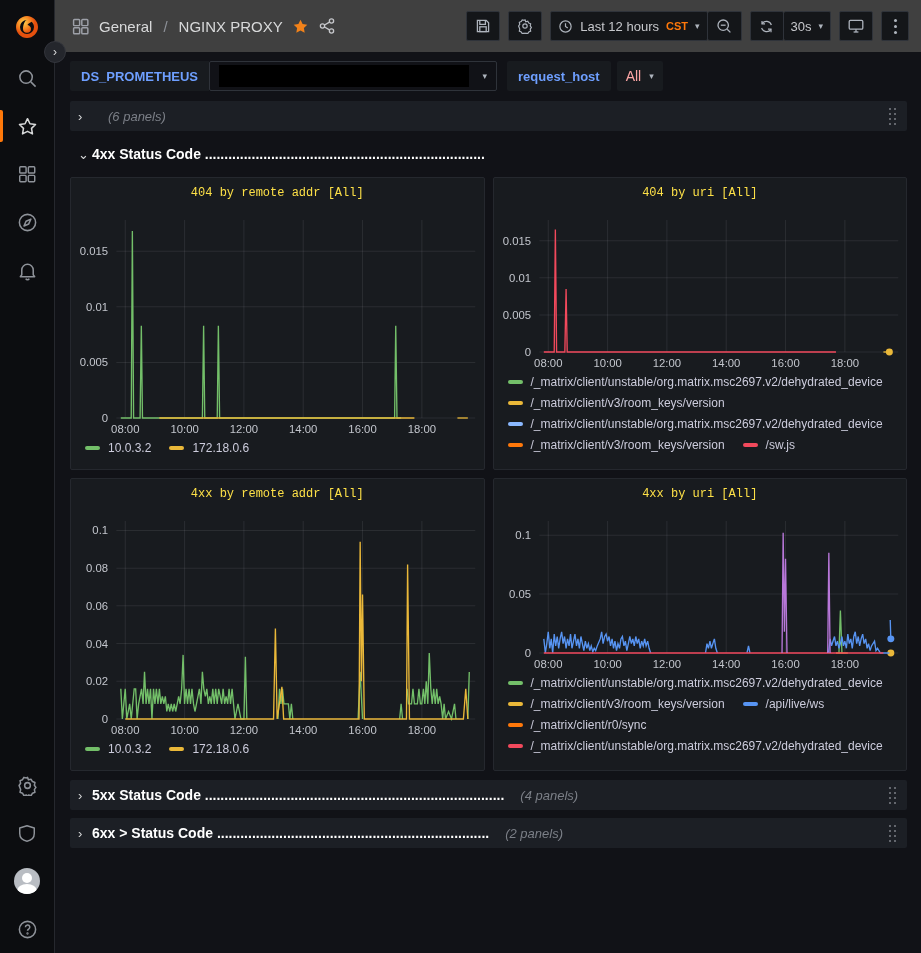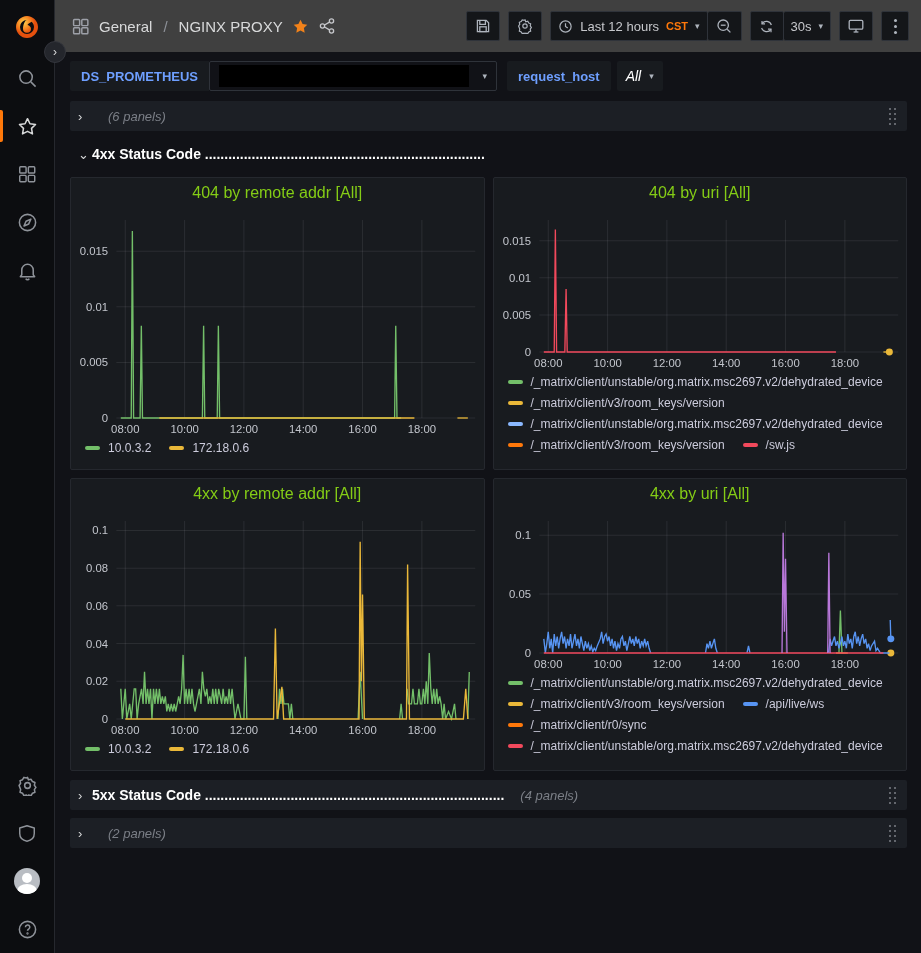--- a/index.html
+++ b/index.html
@@ -51,21 +51,21 @@
   
   .submenu { display:flex; align-items:flex-start; gap:10px; padding:9px 14px 10px 15px; }
   .var-group { display:flex; }
   .var-label { height:30px; display:flex; align-items:center; padding:0 11px;
     background:#181b1f; color:#6e9fff; font-size:13px; font-weight:bold;
     border-radius:2px 0 0 2px; }
   .var-select { height:30px; display:flex; align-items:center; gap:8px;
     padding:0 9px; background:#111217; border:1px solid #2f333a; border-radius:2px;
     cursor:pointer; }
   .redacted { width:250px; height:22px; background:#000; }
-  .var-value { color:#ffffff; font-size:14px;font-style:italic; }
+  .var-value { color:#fca5a5; font-size:14px; }
 
   
   .dash { padding:0 14px 0 15px; }
   .row-strip { height:30px; display:flex; align-items:center; padding:0 10px 0 8px;
     margin-bottom:8px; cursor:pointer; }
   .row-strip.collapsed { background:#1c1f25; border-radius:2px; }
   .row-chevron { color:#d8d9da; font-size:13px; width:14px; }
   .row-title { font-size:14px; font-weight:bold; color:#ffffff; white-space:nowrap;
     overflow:hidden; }
   .row-count { font-size:13px; font-style:italic; color:#7b7f87; margin-left:16px;
@@ -73,21 +73,21 @@
   .drag-dots { margin-left:auto; width:8px; height:17px; position:relative; opacity:.55; }
   .drag-dots::before { content:""; position:absolute; left:0; top:0; width:2px;
     height:2px; background:#9da0a8;
     box-shadow:0 0 #9da0a8,5px 0 #9da0a8,0 5px #9da0a8,5px 5px #9da0a8,
                0 10px #9da0a8,5px 10px #9da0a8,0 15px #9da0a8,5px 15px #9da0a8; }
 
   .grid2 { display:grid; grid-template-columns:1fr 1fr; gap:8px; margin-bottom:9px; }
   .panel { height:293px; background:#181b1f; border:1px solid #25282e;
     border-radius:2px; display:flex; flex-direction:column; overflow:hidden; }
   .panel-title { height:30px; display:flex; align-items:center; justify-content:center;
-    font-size:16px; font-weight:500; color:#84cc16; cursor:pointer; flex:none; }
+    font-size:12px; font-weight:500; color:#fde047; cursor:pointer; flex:none;font-family:Liberation Mono, monospace; }
   .chart { width:100%; display:block; flex:none; }
   .chart text { font-family:"Liberation Sans", sans-serif; }
   .legend { flex:1; overflow:hidden; display:flex; flex-wrap:wrap;
     align-content:flex-start; column-gap:18px; row-gap:7px; padding:3px 10px 4px 14px; }
   .legend-item { display:flex; align-items:center; gap:8px; font-size:12px;
     color:#ccccdc; max-width:100%; white-space:nowrap; overflow:hidden; cursor:pointer; }
   .legend-item .swatch { flex:none; width:15px; height:4px; border-radius:2px; }
 </style>
 </head>
 <body>
@@ -471,18 +471,19 @@
 
     <div class="row-strip collapsed">
       <span class="row-chevron">›</span>
       <span class="row-title">5xx Status Code .............................................................................</span>
       <span class="row-count">(4 panels)</span>
       <span class="drag-dots"></span>
     </div>
 
     <div class="row-strip collapsed">
       <span class="row-chevron">›</span>
+      <span class="row-title">6xx &gt; Status Code ......................................................................</span>
       <span class="row-count">(2 panels)</span>
       <span class="drag-dots"></span>
     </div>
 
   </div>
 </div>
 
 </body></html>

